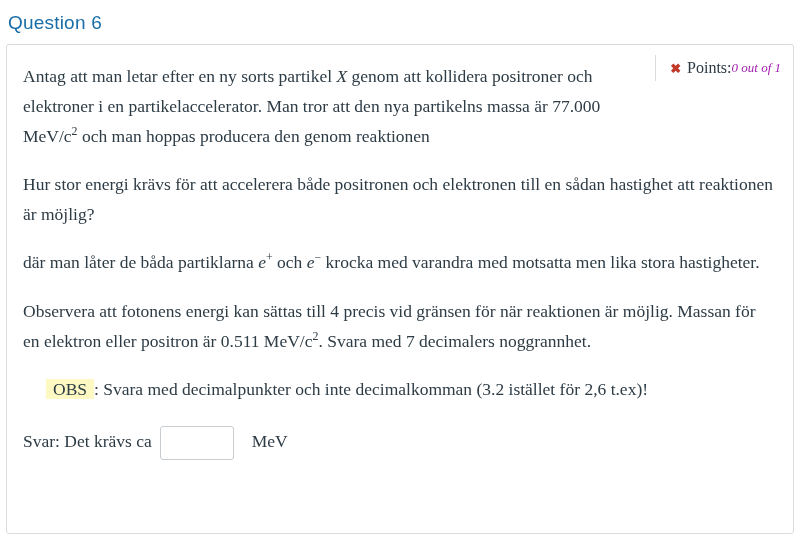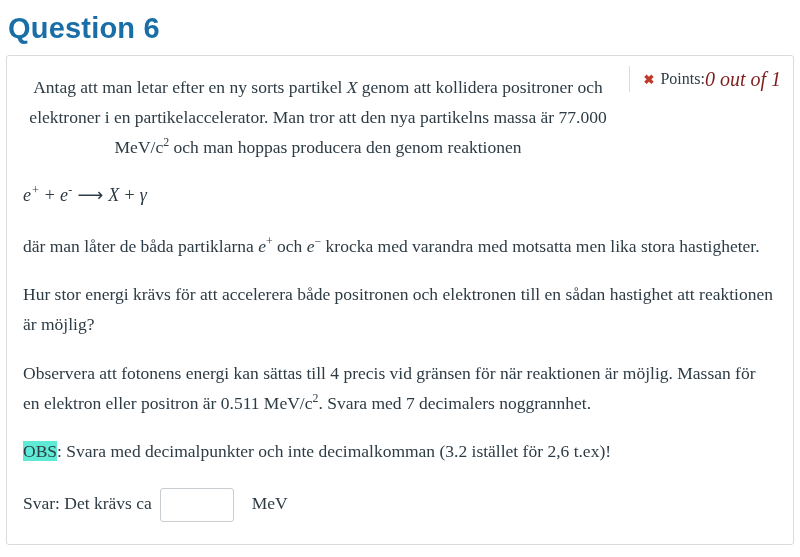--- a/index.html
+++ b/index.html
@@ -15,22 +15,22 @@
     overflow: hidden;
   }
   .page {
     position: relative;
     width: 800px;
     height: 557px;
     box-sizing: border-box;
   }
   .question-title {
     font-family: "Liberation Sans", sans-serif;
-    font-size: 29px;
-    font-weight: bold;
+    font-size: 19px;
+    font-weight: normal;
     color: #1a6ea8;
     padding: 12px 0 10px 8px;
     letter-spacing: 0.2px;
   }
   .question-box {
     position: relative;
     margin: 0 6px 0 6px;
     border: 1px solid #d9dcdf;
     border-radius: 3px;
     background: #ffffff;
@@ -56,56 +56,56 @@
     margin-right: 6px;
     line-height: 1;
   }
   .points-label {
     font-family: "Liberation Serif", serif;
     font-size: 16px;
     color: #2d3b45;
   }
   .points-value {
     font-family: "Liberation Serif", serif;
-    font-size: 20px;
+    font-size: 13px;
     font-style: italic;
-    color: #7f1d1d;
+    color: #a21caf;
   }
   .body-text {
     padding: 16px 20px 0 16px;
     font-size: 17.5px;
     line-height: 1.72;
   }
   .para {
     margin: 0 0 18px 0;
     max-width: 760px;
   }
   .para.first {
     padding-right: 160px;
-    text-align: center;
   }
   .para.first .line2, .para.first .line3 {
     padding-right: 0;
   }
   .eq {
     font-style: italic;
     font-size: 18px;
     margin: 0 0 20px 0;
     letter-spacing: 0.3px;
   }
   .eq .op { font-style: normal; }
   i.var { font-style: italic; }
   sup {
     font-size: 0.68em;
     vertical-align: super;
     line-height: 0;
   }
   .highlight {
-    background: #5eead4;
-    padding: 0 0;
+    background: #fef9c3;
+    padding: 0 7px;
+    margin-left: 23px;
   }
   .answer-row {
     display: flex;
     align-items: flex-start;
     padding: 4px 0 0 0;
     font-size: 17.5px;
   }
   .answer-input {
     width: 74px;
     height: 34px;
@@ -137,32 +137,29 @@
     </div>
 
     <div class="body-text">
 
       <p class="para first">
         <span>Antag att man letar efter en ny sorts partikel </span><i class="var">X</i><span> genom att kollidera</span>
         <span class="line2">positroner och elektroner i en partikelaccelerator. Man tror att den nya partikelns massa är</span>
         <span class="line3">77.000 MeV/c</span><sup>2</sup><span> och man hoppas producera den genom reaktionen</span>
       </p>
 
-      <p class="eq">
-        <span>e</span><sup>+</sup><span class="op"> + </span><span>e</span><sup>-</sup><span class="op"> ⟶ </span><span>X</span><span class="op"> + </span><span>γ</span>
+
+      <p class="para">
+        <span>Hur stor energi krävs för att accelerera både positronen och elektronen till en sådan hastighet att</span>
+        <span>reaktionen är möjlig?</span>
       </p>
 
       <p class="para">
         <span>där man låter de båda partiklarna </span><i class="var">e</i><sup>+</sup><span> och </span><i class="var">e</i><sup>−</sup><span> krocka med varandra med motsatta men lika stora</span>
         <span>hastigheter.</span>
-      </p>
-
-      <p class="para">
-        <span>Hur stor energi krävs för att accelerera både positronen och elektronen till en sådan hastighet att</span>
-        <span>reaktionen är möjlig?</span>
       </p>
 
       <p class="para">
         <span>Observera att fotonens energi kan sättas till 4 precis vid gränsen för när reaktionen är möjlig.</span>
         <span>Massan för en elektron eller positron är 0.511 MeV/c</span><sup>2</sup><span>. Svara med 7 decimalers noggrannhet.</span>
       </p>
 
       <p class="para">
         <span class="highlight">OBS</span><span>: Svara med decimalpunkter och inte decimalkomman (3.2 istället för 2,6 t.ex)!</span>
       </p>

